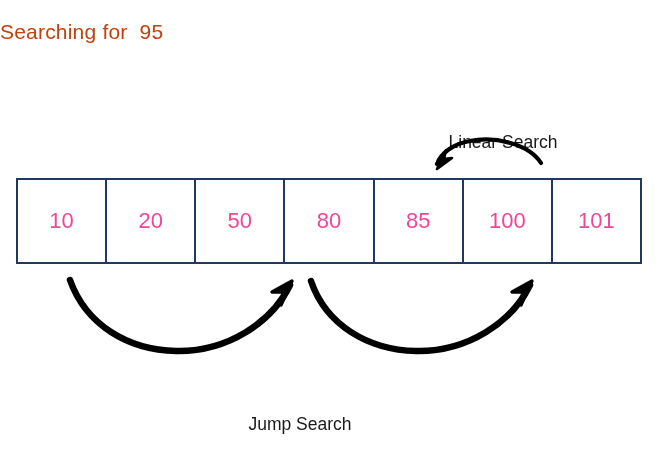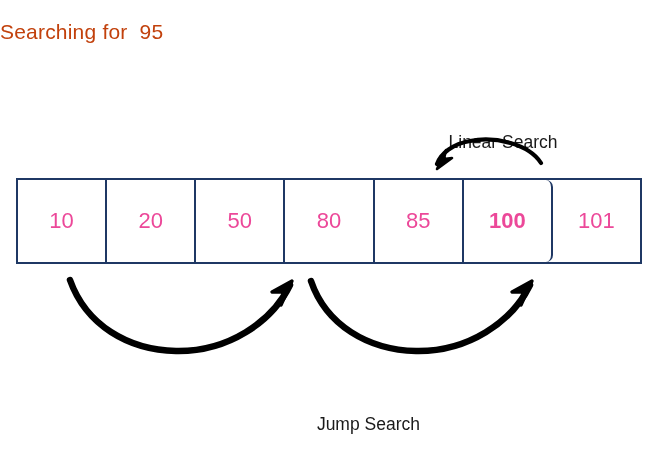--- a/index.html
+++ b/index.html
@@ -50,21 +50,21 @@
     position: absolute;
     left: 180px;
     top: 362px;
     width: 240px;
     text-align: center;
     font-size: 17.5px;
     line-height: 25px;
     color: #1a1a1a;
     white-space: pre;
   }
-  #jump-caption div { white-space: pre; text-align: right; }
+  #jump-caption div { white-space: pre; }
 
   
   #array {
     position: absolute;
     left: 16px;
     top: 178px;
     width: 626px;
     height: 86px;
     display: flex;
     box-sizing: border-box;
@@ -76,21 +76,21 @@
     box-sizing: border-box;
     border-right: 2px solid #1F3864;
     display: flex;
     align-items: center;
     justify-content: center;
     font-size: 22px;
     color: #ec4899;
     background: #ffffff;
   }
   .cell:last-child { border-right: none; }
-  .cell.bold { font-weight: bold; border-radius: 7px; }
+  .cell.bold { font-weight: normal; }
 
   
   #arrows {
     position: absolute;
     left: 0;
     top: 0;
     width: 662px;
     height: 450px;
     pointer-events: none;
   }

